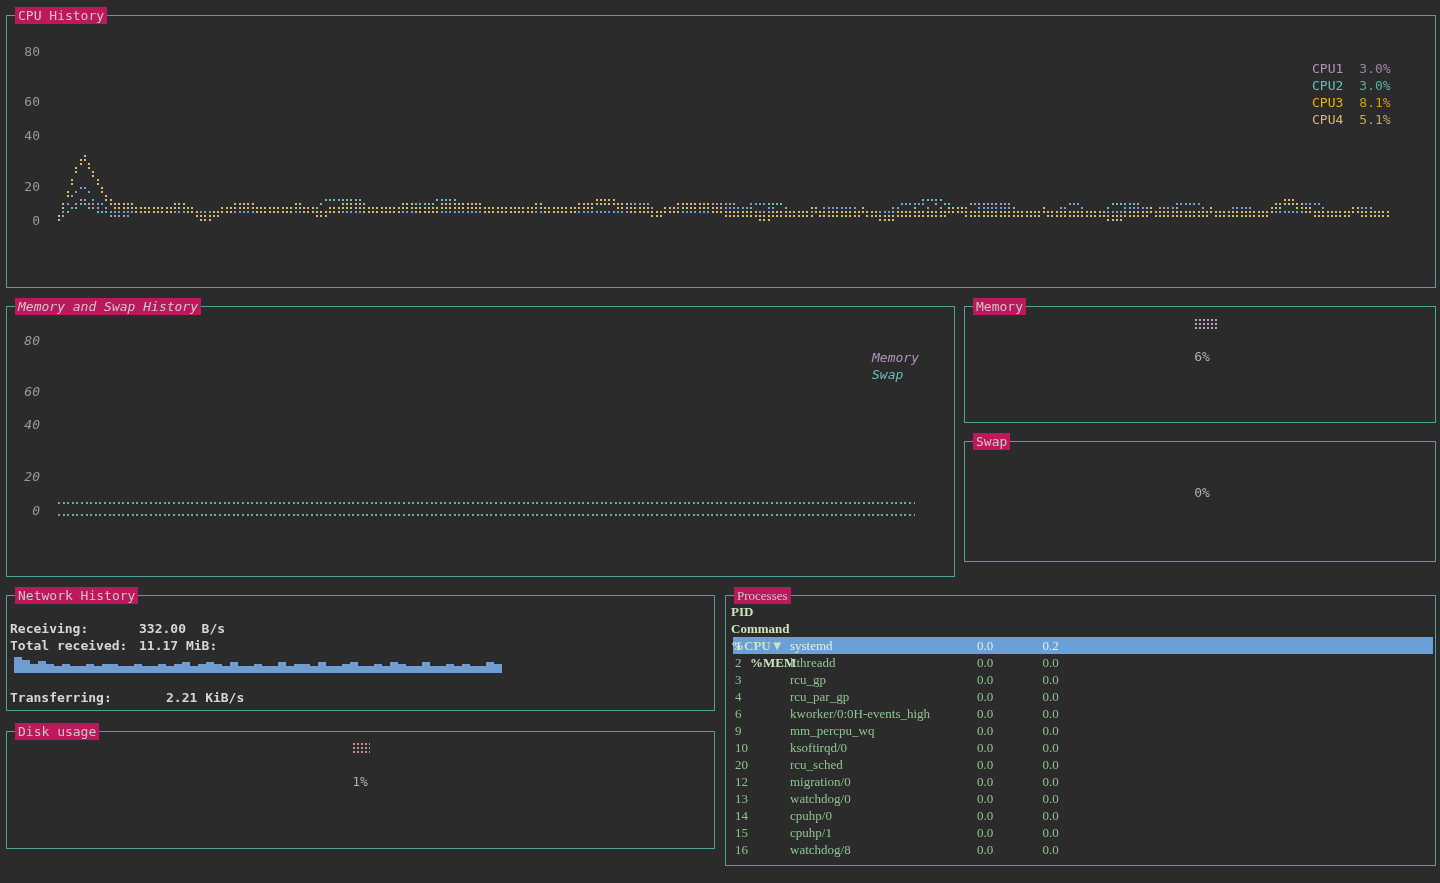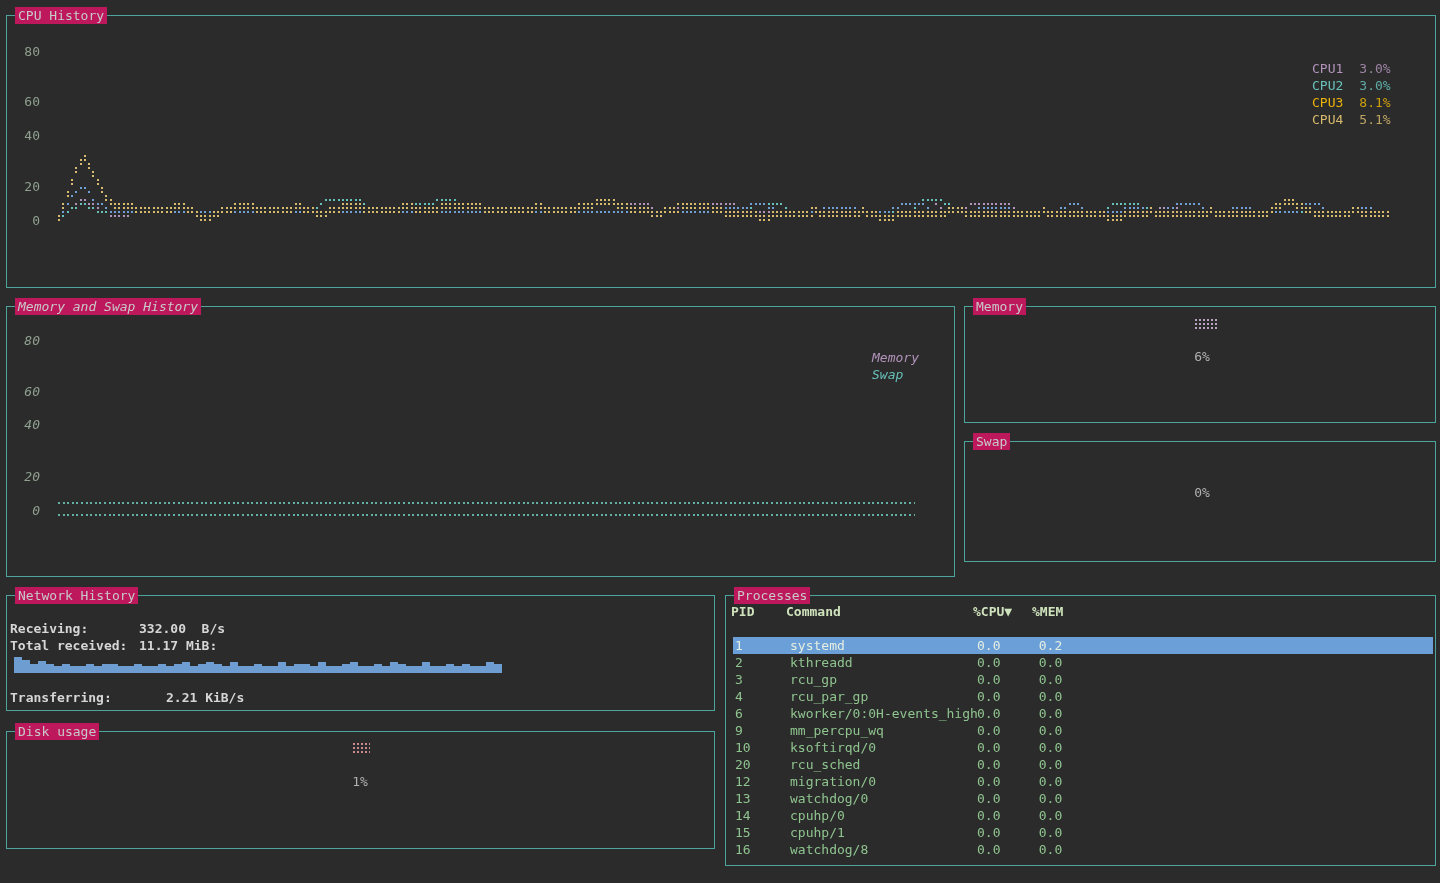--- a/index.html
+++ b/index.html
@@ -12,21 +12,21 @@
 .legend-row{display:flex;width:86px;height:17px;}
 .legend-row .lg-label{width:40px;}
 .legend-row .lg-val{flex:1;text-align:center;opacity:.85;}
 .ms-legend div{height:17px;}
 .dotgrid{position:absolute;}
 .pct-label{position:absolute;width:60px;text-align:center;color:#b0b0b0;}
 .net-line{position:absolute;left:3px;white-space:pre;color:#d6d6d6;font-weight:bold;}
 .net-line .nl-label{display:inline-block;}
 .proc-wrap{position:absolute;left:0;top:0;width:100%;padding-top:7px;}
 .proc-row{display:flex;height:17px;line-height:17px;margin-left:7px;margin-right:2px;padding-left:2px;color:#8fc48f;}
-.proc-row.hdr{font-weight:bold;color:#cfe3bd;margin-left:3px;}
+.proc-row.hdr{font-weight:bold;color:#cfe3bd;margin-left:3px;flex-direction:column;}
 .proc-row.spacer{visibility:hidden;}
 .c-pid{width:55px;}
 .c-cmd{width:187px;white-space:pre;}
 .c-cpu{width:40px;text-align:left;}
 .c-mem{width:29px;margin-left:19px;text-align:center;}
 </style>
 </head>
 <body>
 
 <div class="box" id="cpu-box" style="left:6px;top:15px;width:1430px;height:273px;">
@@ -100,21 +100,21 @@
     </svg>
   <div class="net-line" style="top:93px;"><span class="nl-label" style="width:156px;">Transferring:</span><span>2.21 KiB/s</span></div>
 </div>
 
 <div class="box" id="disk-box" style="left:6px;top:731px;width:709px;height:118px;">
   <span class="box-title">Disk usage</span>
   <div id="disk-dots" class="dotgrid" style="left: 344px; top: 9px; width: 19px; height: 12px; background-image: radial-gradient(circle, rgb(201, 139, 139) 1.1px, transparent 1.1px); background-size: 4px 4px; background-position: 1px 1px;"></div>
   <div class="pct-label" style="left:323px;top:41px;">1%</div>
 </div>
 
-<div class="box" id="proc-box" style="left:725px;top:595px;width:711px;height:271px;">
+<div class="box" id="proc-box" style="left:725px;top:595px;width:711px;height:271px;font-family:Liberation Serif, serif;">
   <span class="box-title">Processes</span>
   <div class="proc-wrap" id="proc-table">
       <div class="proc-row hdr">
         <span class="c-pid">PID</span>
         <span class="c-cmd">Command</span>
         <span class="c-cpu">%CPU▼</span>
         <span class="c-mem">%MEM</span>
       </div>
       <div class="proc-row spacer"></div>
       <div class="proc-row" style="background: rgb(107, 159, 216); color: rgb(230, 238, 226);">

